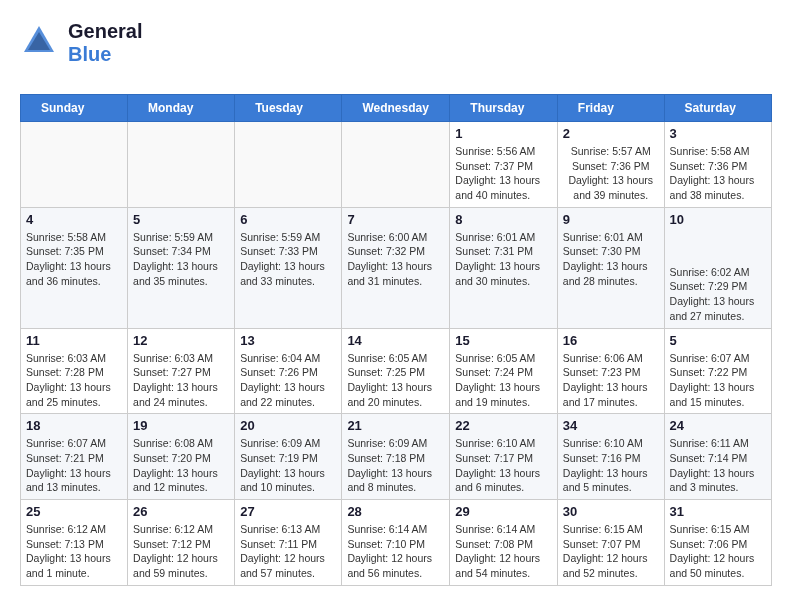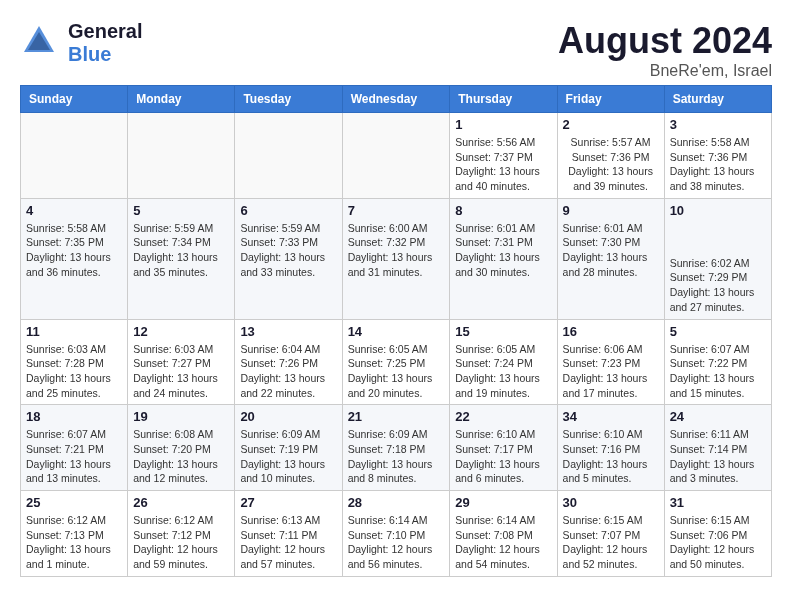--- a/index.html
+++ b/index.html
@@ -7,21 +7,21 @@
       font-family: Arial, sans-serif;
       background: #fff;
       width: 792px;
       min-height: 612px;
       padding: 20px;
     }
     .header {
       display: flex;
       justify-content: space-between;
       align-items: flex-start;
-      margin-bottom: 5px;
+      margin-bottom: 28px;
     }
     .title-block {
       text-align: right;
     }
     .month-year {
       font-size: 36px;
       font-weight: bold;
       color: #1a1a2e;
     }
     .location {
@@ -29,21 +29,21 @@
       color: #555;
     }
     .calendar {
       width: 100%;
       border-collapse: collapse;
       font-size: 11px;
     }
     .calendar thead th {
       background: #3a7bd5;
       color: #fff;
-      padding: 6px 8px;
+      padding: 6px 20px;
       text-align: left;
       font-weight: bold;
       font-size: 12px;
       border: 1px solid #2e6bbf;
     }
     .calendar tbody td {
       border: 1px solid #ccc;
       vertical-align: top;
       padding: 4px 5px;
       width: 108px;
@@ -97,24 +97,20 @@
       <svg width="38" height="38" viewBox="0 0 38 38">
         <polygon points="19,4 34,30 4,30" fill="#3a7bd5" opacity="0.85"></polygon>
         <polygon points="19,10 30,28 8,28" fill="#1a3a6e" opacity="0.5"></polygon>
       </svg>
     </div>
     <div class="logo-name">
       <span class="logo-general">General</span>
       <span class="logo-blue">Blue</span>
     </div>
   </div>
-  <div class="title-block">
-    <div class="month-year">August 2024</div>
-    <div class="location">BneRe'em, Israel</div>
-  </div>
 </div>
 
 <table class="calendar">
   <thead>
     <tr>
     <th>Sunday</th>
         <th>Monday</th>
         <th>Tuesday</th>
         <th>Wednesday</th>
         <th>Thursday</th>

